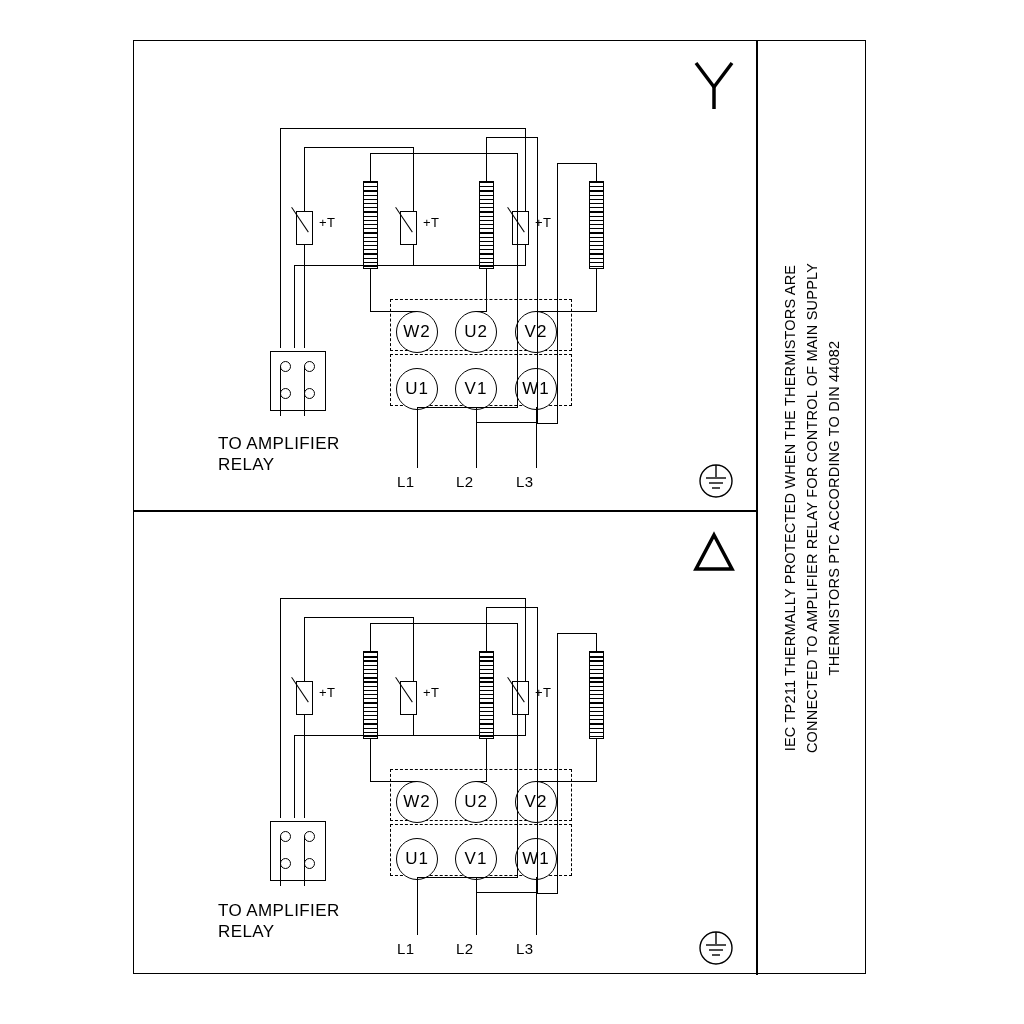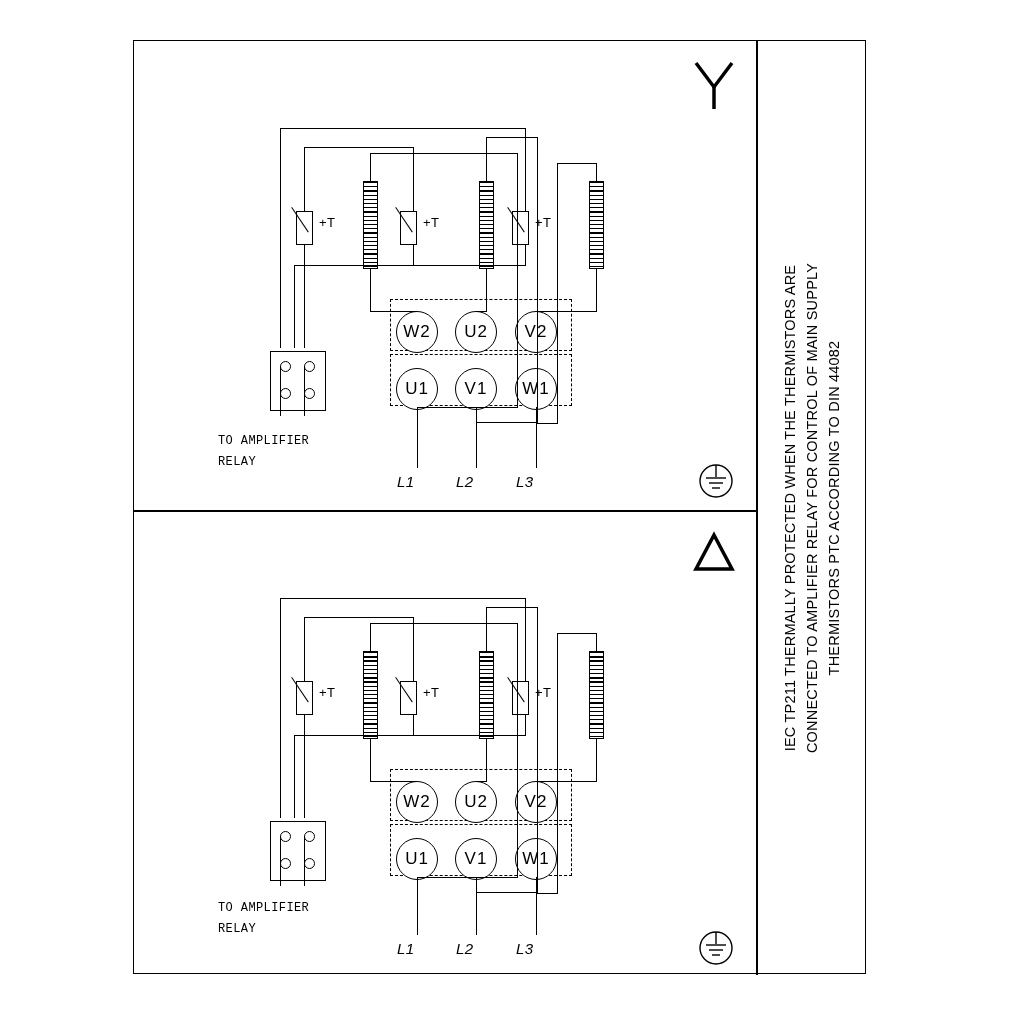--- a/index.html
+++ b/index.html
@@ -131,30 +131,28 @@
     position: absolute;
     width: 11px;
     height: 11px;
     border: 1.3px solid #000;
     border-radius: 50%;
     box-sizing: border-box;
     background: #fff;
   }
   .lbl {
     position: absolute;
-    font-size: 12px;
+    font-size: 17px;
     letter-spacing: 0.4px;
     white-space: nowrap;
-    font-family: Liberation Mono, monospace;
   }
   .phase-lbl {
     position: absolute;
     font-size: 15px;
     letter-spacing: 0.5px;
-    font-style: italic;
   }
   
   .symbol {
     position: absolute;
   }
   
   .earth {
     position: absolute;
   }
   

